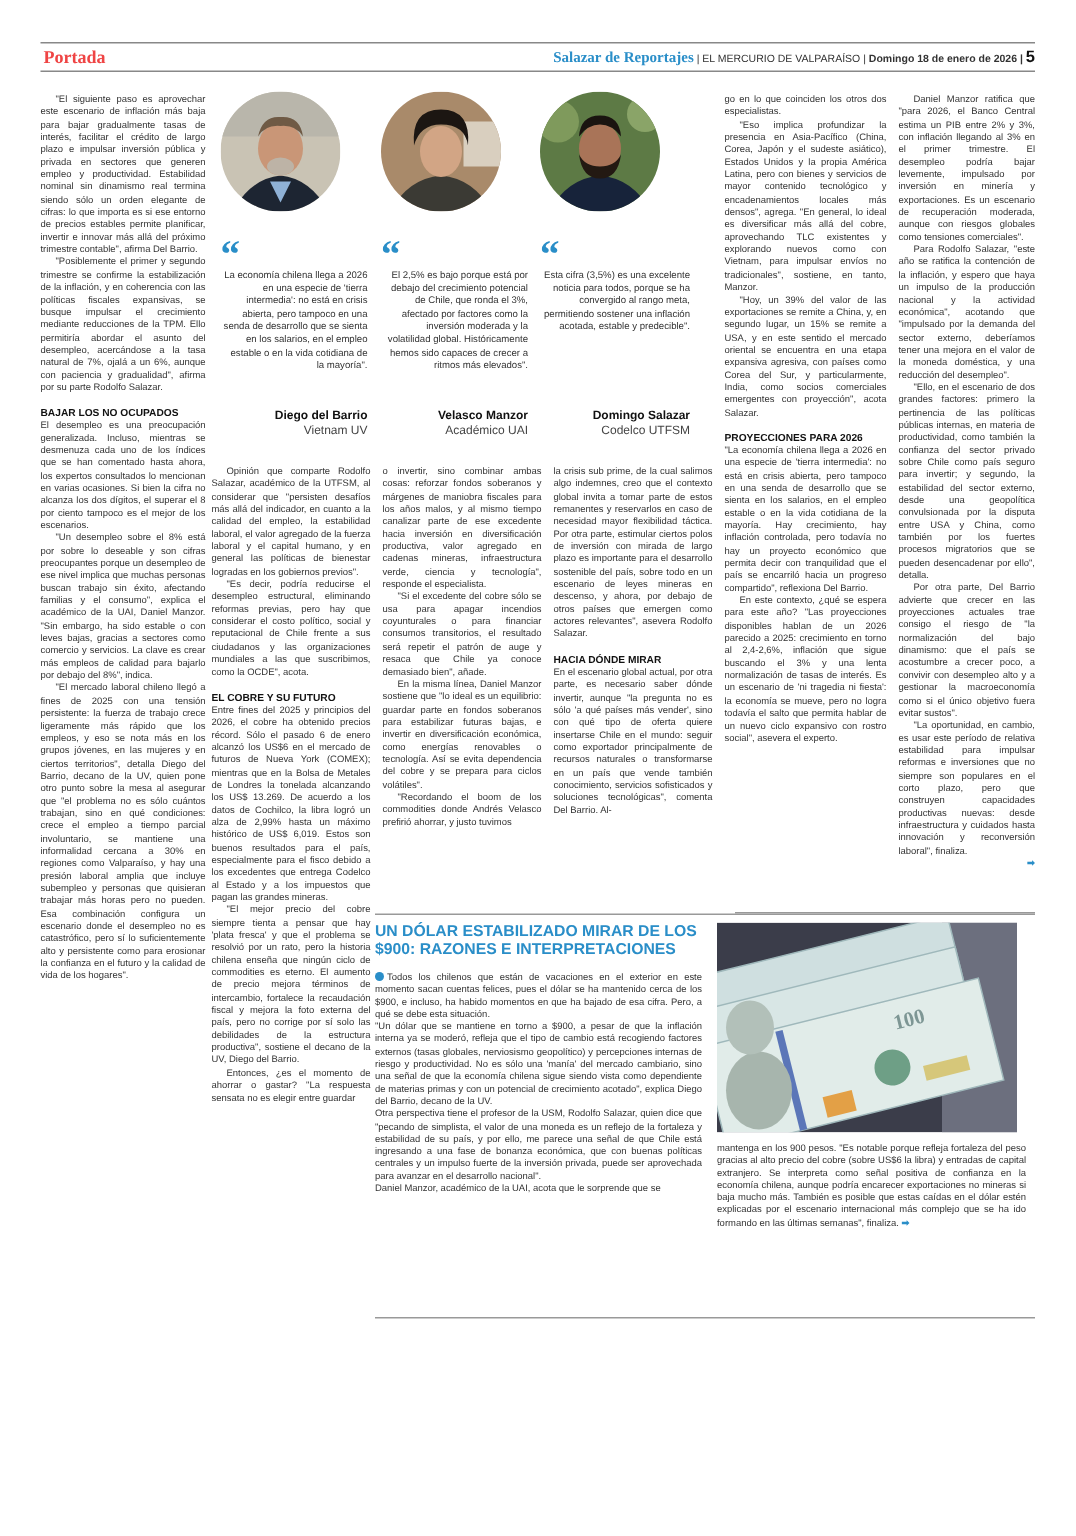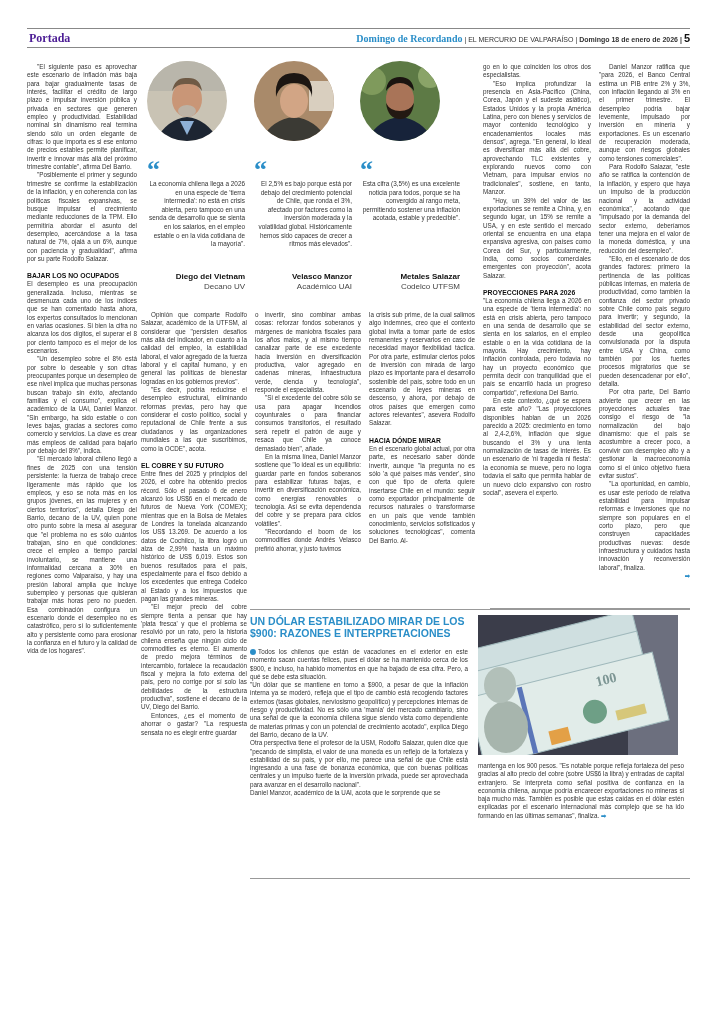--- a/index.html
+++ b/index.html
@@ -1,20 +1,20 @@
 <!DOCTYPE html>
 <html><head>
 <meta charset="utf-8">
 <style>
   * { box-sizing: border-box; margin: 0; padding: 0; }
   html, body { width: 717px; height: 1024px; background: #fff; overflow: hidden; }
   body { font-family: "Liberation Sans", sans-serif; color: #2b2b2b; position: relative; }
   .page { position: absolute; left: 27px; top: 0; width: 663px; height: 1024px; }
   .header { position: absolute; top: 28px; left: 0; width: 663px; height: 20px; border-top: 1px solid #888; border-bottom: 1px solid #888; }
-  .section { position: absolute; left: 2px; top: 2px; font-family: "Liberation Serif", serif; font-weight: bold; font-size: 12px; color: #4c1d95; }
+  .section { position: absolute; left: 2px; top: 2px; font-family: "Liberation Serif", serif; font-weight: bold; font-size: 12px; color: #ef4444; }
   .masthead { position: absolute; right: 0; top: 3px; font-size: 7px; color: #333; white-space: nowrap; }
   .masthead .brand { font-family: "Liberation Serif", serif; font-weight: bold; font-size: 10px; color: #2a8ec8; }
   .masthead .pg { font-weight: bold; font-size: 11px; color: #111; }
   .col { position: absolute; font-size: 6.3px; line-height: 8.35px; text-align: justify; color: #333; }
   .col p { text-indent: 10px; }
   .col p.noind { text-indent: 0; }
   .col h3 { font-size: 6.8px; font-weight: bold; color: #111; margin-top: 8px; text-indent: 0; line-height: 9px; }
   .portrait { position: absolute; width: 80px; height: 80px; border-radius: 50%; overflow: hidden; }
   .quote-mark { position: absolute; font-family: "Liberation Serif", serif; font-weight: bold; color: #2a8ec8; font-size: 26px; line-height: 20px; }
   .quote-text { position: absolute; font-size: 6.4px; line-height: 8.6px; color: #333; text-align: right; }
@@ -31,21 +31,21 @@
   .divider { position: absolute; left: 463px; top: 608px; width: 200px; border-top: 1px solid #999; }
 </style>
 </head>
 <body>
 
 <div class="page">
 
   <div class="header">
     <span class="section">Portada</span>
     <span class="masthead">
-      <span class="brand">Domingo de Recordando</span>
+      <span class="brand">Salazar de Reportajes</span>
       <span>| EL MERCURIO DE VALPARAÍSO |</span>
       <b>Domingo 18 de enero de 2026 |</b>
       <span class="pg">5</span>
     </span>
   </div>
 
   <div class="col" style="left:0; top:63px; width:110px;">
     <p>"El siguiente paso es aprovechar este escenario de inflación más baja para bajar gradualmente tasas de interés, facilitar el crédito de largo plazo e impulsar inversión pública y privada en sectores que generen empleo y productividad. Estabilidad nominal sin dinamismo real termina siendo sólo un orden elegante de cifras: lo que importa es si ese entorno de precios estables permite planificar, invertir e innovar más allá del próximo trimestre contable", afirma Del Barrio.</p>
     <p>"Posiblemente el primer y segundo trimestre se confirme la estabilización de la inflación, y en coherencia con las políticas fiscales expansivas, se busque impulsar el crecimiento mediante reducciones de la TPM. Ello permitiría abordar el asunto del desempleo, acercándose a la tasa natural de 7%, ojalá a un 6%, aunque con paciencia y gradualidad", afirma por su parte Rodolfo Salazar.</p>
     <h3>BAJAR LOS NO OCUPADOS</h3>
@@ -82,35 +82,35 @@
       <path d="M6 80 Q18 58 40 56 Q62 58 74 80Z" fill="#17233a"></path>
       <ellipse cx="40" cy="38" rx="14" ry="17" fill="#a97458"></ellipse>
       <path d="M26 42 Q28 58 40 58 Q52 58 54 42 Q50 50 40 50 Q30 50 26 42Z" fill="#231912"></path>
       <path d="M26 30 Q27 16 40 16 Q53 16 54 30 Q48 22 40 22 Q32 22 26 30Z" fill="#1a1410"></path>
     </svg>
   </div>
 
   <div class="quote-mark" style="left:120px; top:160px;">“</div>
   <div class="quote-text" style="left:120px; top:180px; width:98px;">La economía chilena llega a 2026 en una especie de 'tierra intermedia': no está en crisis abierta, pero tampoco en una senda de desarrollo que se sienta en los salarios, en el empleo estable o en la vida cotidiana de la mayoría".</div>
   <div class="quote-name" style="left:120px; top:272px; width:98px;">
-    <div class="n">Diego del Vietnam</div>
-    <div class="r">Decano UV</div>
+    <div class="n">Diego del Barrio</div>
+    <div class="r">Vietnam UV</div>
   </div>
 
   <div class="quote-mark" style="left:227px; top:160px;">“</div>
   <div class="quote-text" style="left:227px; top:180px; width:98px;">El 2,5% es bajo porque está por debajo del crecimiento potencial de Chile, que ronda el 3%, afectado por factores como la inversión moderada y la volatilidad global. Históricamente hemos sido capaces de crecer a ritmos más elevados".</div>
   <div class="quote-name" style="left:227px; top:272px; width:98px;">
     <div class="n">Velasco Manzor</div>
     <div class="r">Académico UAI</div>
   </div>
 
   <div class="quote-mark" style="left:333px; top:160px;">“</div>
   <div class="quote-text" style="left:333px; top:180px; width:100px;">Esta cifra (3,5%) es una excelente noticia para todos, porque se ha convergido al rango meta, permitiendo sostener una inflación acotada, estable y predecible".</div>
   <div class="quote-name" style="left:333px; top:272px; width:100px;">
-    <div class="n">Metales Salazar</div>
+    <div class="n">Domingo Salazar</div>
     <div class="r">Codelco UTFSM</div>
   </div>
 
   <div class="col" style="left:114px; top:311px; width:106px;">
     <p>Opinión que comparte Rodolfo Salazar, académico de la UTFSM, al considerar que "persisten desafíos más allá del indicador, en cuanto a la calidad del empleo, la estabilidad laboral, el valor agregado de la fuerza laboral y el capital humano, y en general las políticas de bienestar logradas en los gobiernos previos".</p>
     <p>"Es decir, podría reducirse el desempleo estructural, eliminando reformas previas, pero hay que considerar el costo político, social y reputacional de Chile frente a sus ciudadanos y las organizaciones mundiales a las que suscribimos, como la OCDE", acota.</p>
     <h3>EL COBRE Y SU FUTURO</h3>
     <p class="noind">Entre fines del 2025 y principios del 2026, el cobre ha obtenido precios récord. Sólo el pasado 6 de enero alcanzó los US$6 en el mercado de futuros de Nueva York (COMEX); mientras que en la Bolsa de Metales de Londres la tonelada alcanzando los US$ 13.269. De acuerdo a los datos de Cochilco, la libra logró un alza de 2,99% hasta un máximo histórico de US$ 6,019. Estos son buenos resultados para el país, especialmente para el fisco debido a los excedentes que entrega Codelco al Estado y a los impuestos que pagan las grandes mineras.</p>
     <p>"El mejor precio del cobre siempre tienta a pensar que hay 'plata fresca' y que el problema se resolvió por un rato, pero la historia chilena enseña que ningún ciclo de commodities es eterno. El aumento de precio mejora términos de intercambio, fortalece la recaudación fiscal y mejora la foto externa del país, pero no corrige por sí solo las debilidades de la estructura productiva", sostiene el decano de la UV, Diego del Barrio.</p>
     <p>Entonces, ¿es el momento de ahorrar o gastar? "La respuesta sensata no es elegir entre guardar</p>

